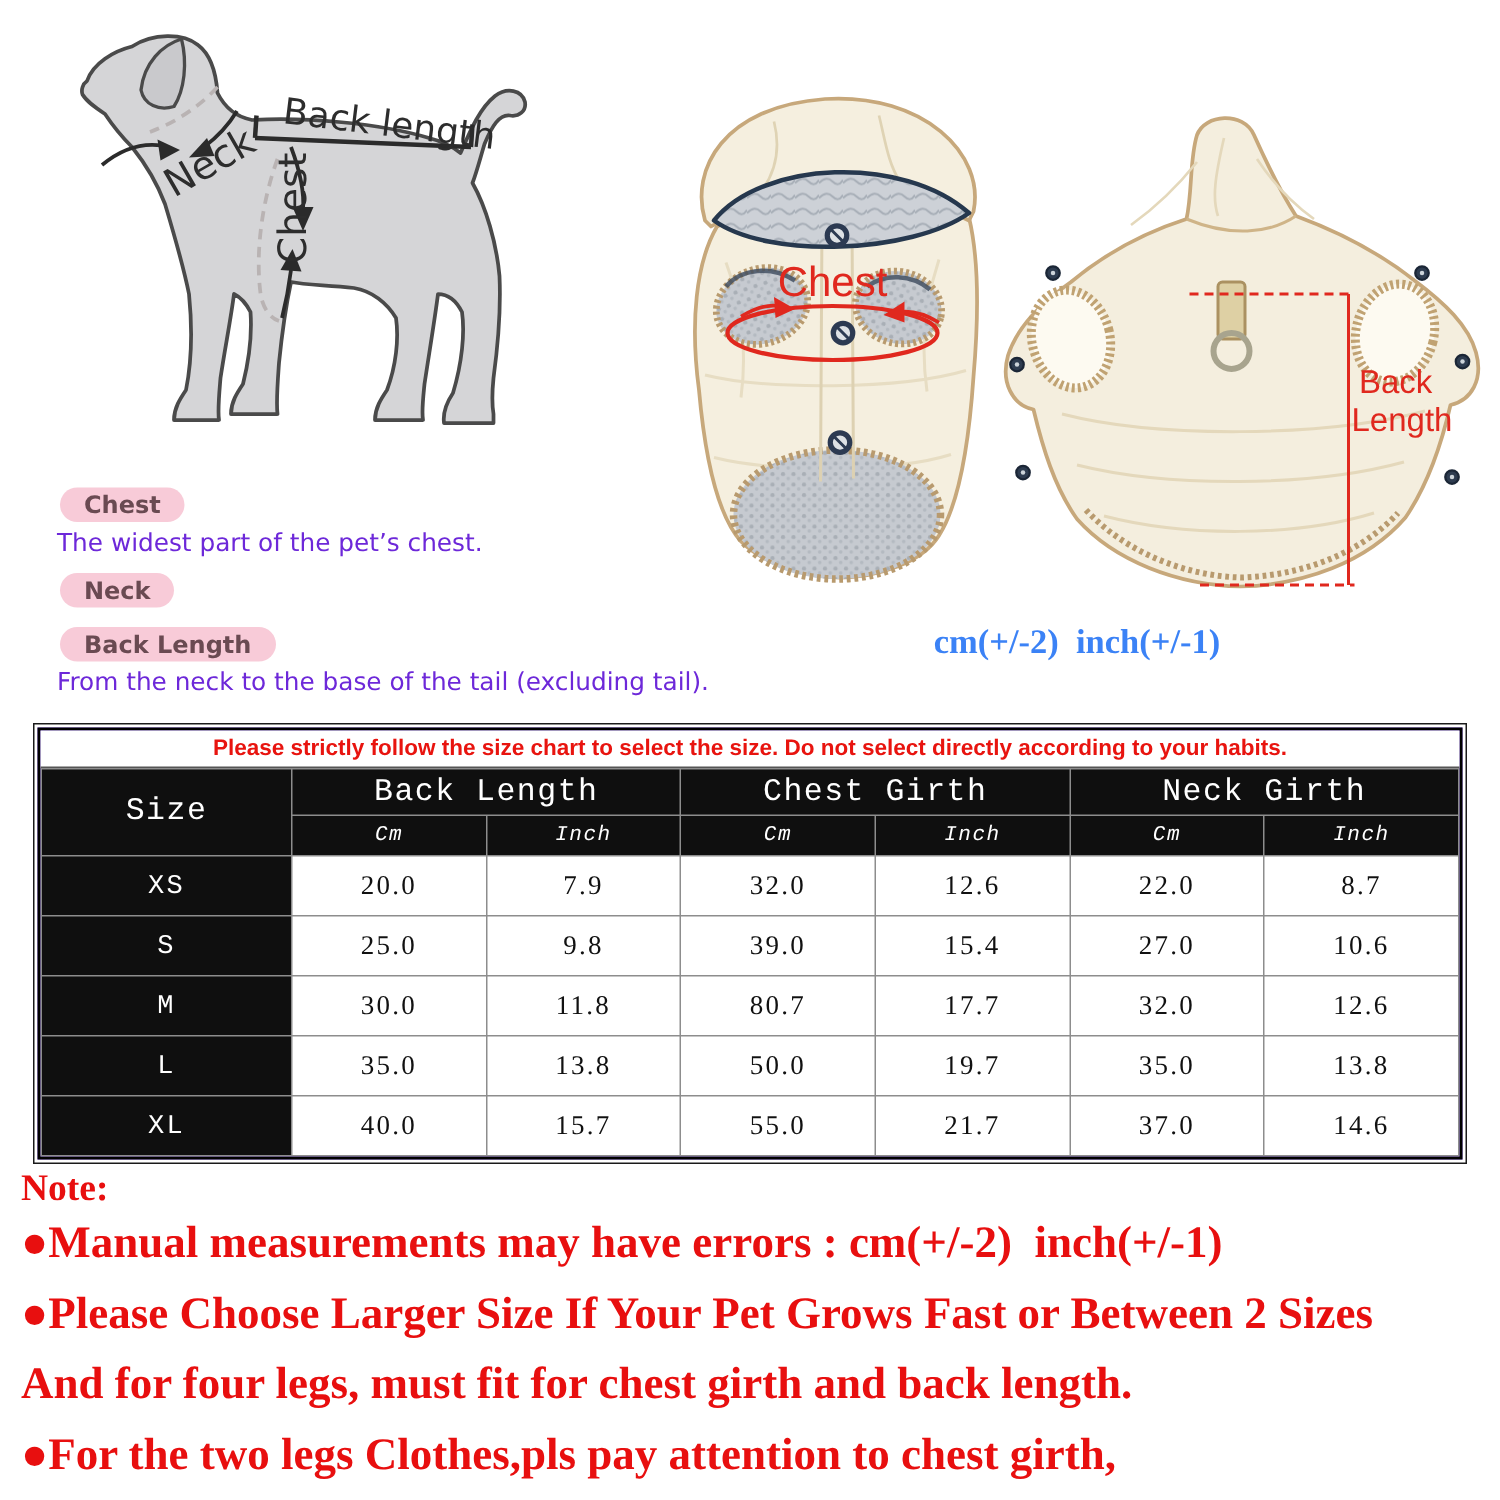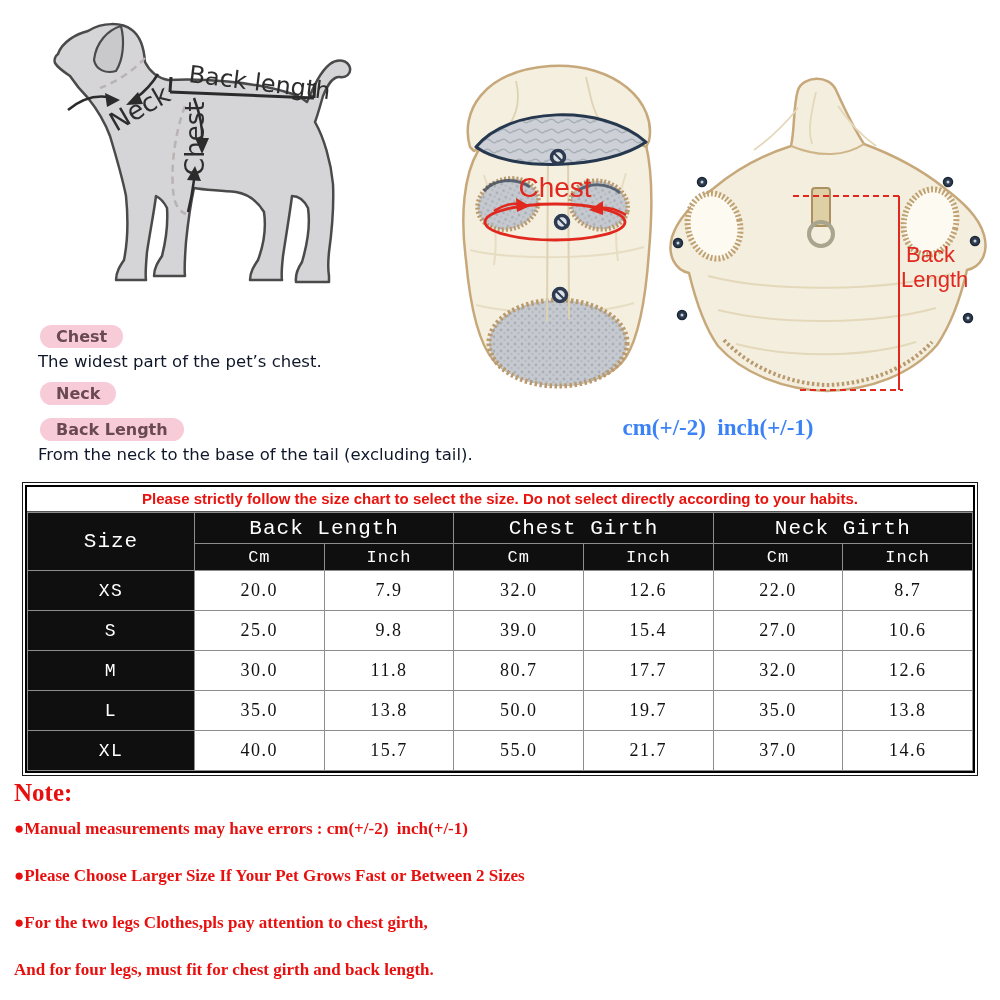--- a/index.html
+++ b/index.html
@@ -28,21 +28,21 @@
   
   .definitions { position:absolute; left:38px; top:325px; width:470px; }
   .def-group { margin-bottom:10px; }
   .def-pill {
     display:inline-block; background:#f8cbd8; color:#6a4a52;
     font-weight:bold; font-size:16px; padding:2px 16px; border-radius:13px;
     margin-left:2px; margin-bottom:3px;
     font-family:"DejaVu Sans", sans-serif;
   }
   .def-text {
-    font-size:16.5px; color:#0f172a; line-height:21px;
+    font-size:16.5px; color:#6d28d9; line-height:21px;
     font-family:"DejaVu Sans", sans-serif;
   }
 
   
   .table-wrap {
     position:absolute; left:25px; top:485px; width:950px;
     border:2px solid #000; background:#8b5cf6;
     box-shadow:0 0 0 2px #fff, 0 0 0 3px #1a1a1a;
   }
   .table-warning {
@@ -54,29 +54,29 @@
   table.size-table {
     width:100%; border-collapse:separate; border-spacing:1px;
     background:#8d8d8d; table-layout:fixed;
     font-family:"Liberation Mono", monospace;
   }
   .size-table col.c-size { width:166px; }
   .size-table th, .size-table td { text-align:center; vertical-align:middle; }
   .cell-black { background:#0f0f0f; color:#fff; font-weight:normal; }
   .cell-white { background:#fff; color:#111;font-family:Liberation Serif, serif; }
   .row-group th { height:30px; font-size:21px; letter-spacing:1px; }
-  .row-units th { height:26px; font-size:17px; letter-spacing:1px; }
+  .row-units th { height:26px; font-size:14px; letter-spacing:1px;font-style:italic; }
   .size-table td { height:39px; font-size:18px; letter-spacing:1.5px; }
   .corner { font-size:20px; }
 
   
   .notes { position:absolute; left:14px; top:779px; width:980px;
            font-family:"Liberation Serif", serif; color:#e80f0f; font-weight:bold; }
   .note-title { font-size:25px; margin-bottom:7px; }
-  .note-line  { font-size:17px; line-height:29px; margin-bottom:18px; white-space:pre-wrap; }
+  .note-line  { font-size:30px; line-height:29px; margin-bottom:18px; white-space:pre-wrap; }
 </style>
 </head>
 <body>
 
 <div class="page">
 
   <svg class="dog-svg" width="340" height="300" viewBox="0 0 340 300">
 
     <path d="M30,38 C34,26 48,18 60,15 C74,6 94,6 104,14 C112,20 116,32 117,46
          C122,56 130,62 140,64 C175,62 225,66 258,76 C266,78 274,82 279,86
@@ -297,17 +297,17 @@
         <td class="cell-white">14.6</td>
       </tr>
     </tbody>
       </table>
   </div>
 
   <div class="notes">
     <div class="note-title">Note:</div>
     <div class="note-line">●Manual measurements may have errors : cm(+/-2)  inch(+/-1)</div>
     <div class="note-line">●Please Choose Larger Size If Your Pet Grows Fast or Between 2 Sizes</div>
+    <div class="note-line">And for four legs, must fit for chest girth and back length.</div>
     <div class="note-line">●For the two legs Clothes,pls pay attention to chest girth,</div>
-    <div class="note-line">And for four legs, must fit for chest girth and back length.</div>
   </div>
 
 </div>
 
 </body></html>

